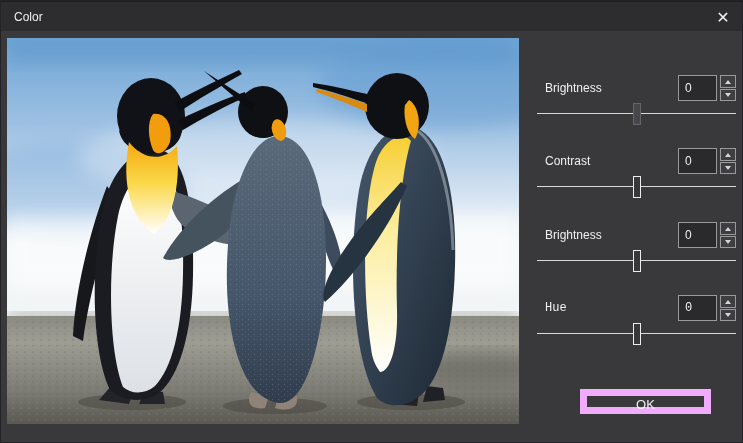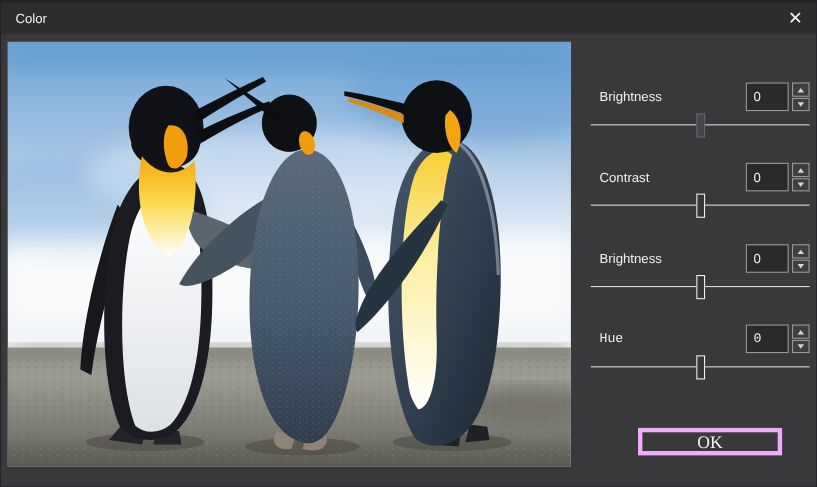--- a/index.html
+++ b/index.html
@@ -26,22 +26,22 @@
   .spin-btn.up{top:0;height:13px;}
   .spin-btn.down{top:14px;height:12px;}
   .arrow-up{width:0;height:0;border-left:3.5px solid transparent;border-right:3.5px solid transparent;border-bottom:4px solid #d6d6d6;}
   .arrow-down{width:0;height:0;border-left:3.5px solid transparent;border-right:3.5px solid transparent;border-top:4px solid #d6d6d6;}
   .slider{position:absolute;left:0;top:28px;width:199px;height:22px;}
   .track{position:absolute;left:0;right:0;top:10px;height:1px;background:var(--slider_track,#d9d9d9);}
   .thumb{position:absolute;top:0;width:8px;height:22px;box-sizing:border-box;background:#38383b;border:1px solid #ededed;}
   .thumb.dim{border-color:#64646a;background:#47474b;}
   .ok{
     position:absolute;left:43px;top:388px;width:131px;height:25px;box-sizing:border-box;
-    background:transparent;border:4px solid #f0abfc;color:var(--text,#f0f0f0);
-    font-size:16px;font-family:Liberation Serif, serif;cursor:default;
+    background:transparent;border:7px solid #f0abfc;color:var(--text,#f0f0f0);
+    font-size:13px;font-family:Liberation Sans, sans-serif;cursor:default;
   }
 </style>
 </head>
 <body>
 
 <div class="window">
 
   <div class="titlebar">
     <span class="title">Color</span>
     <span class="close">

